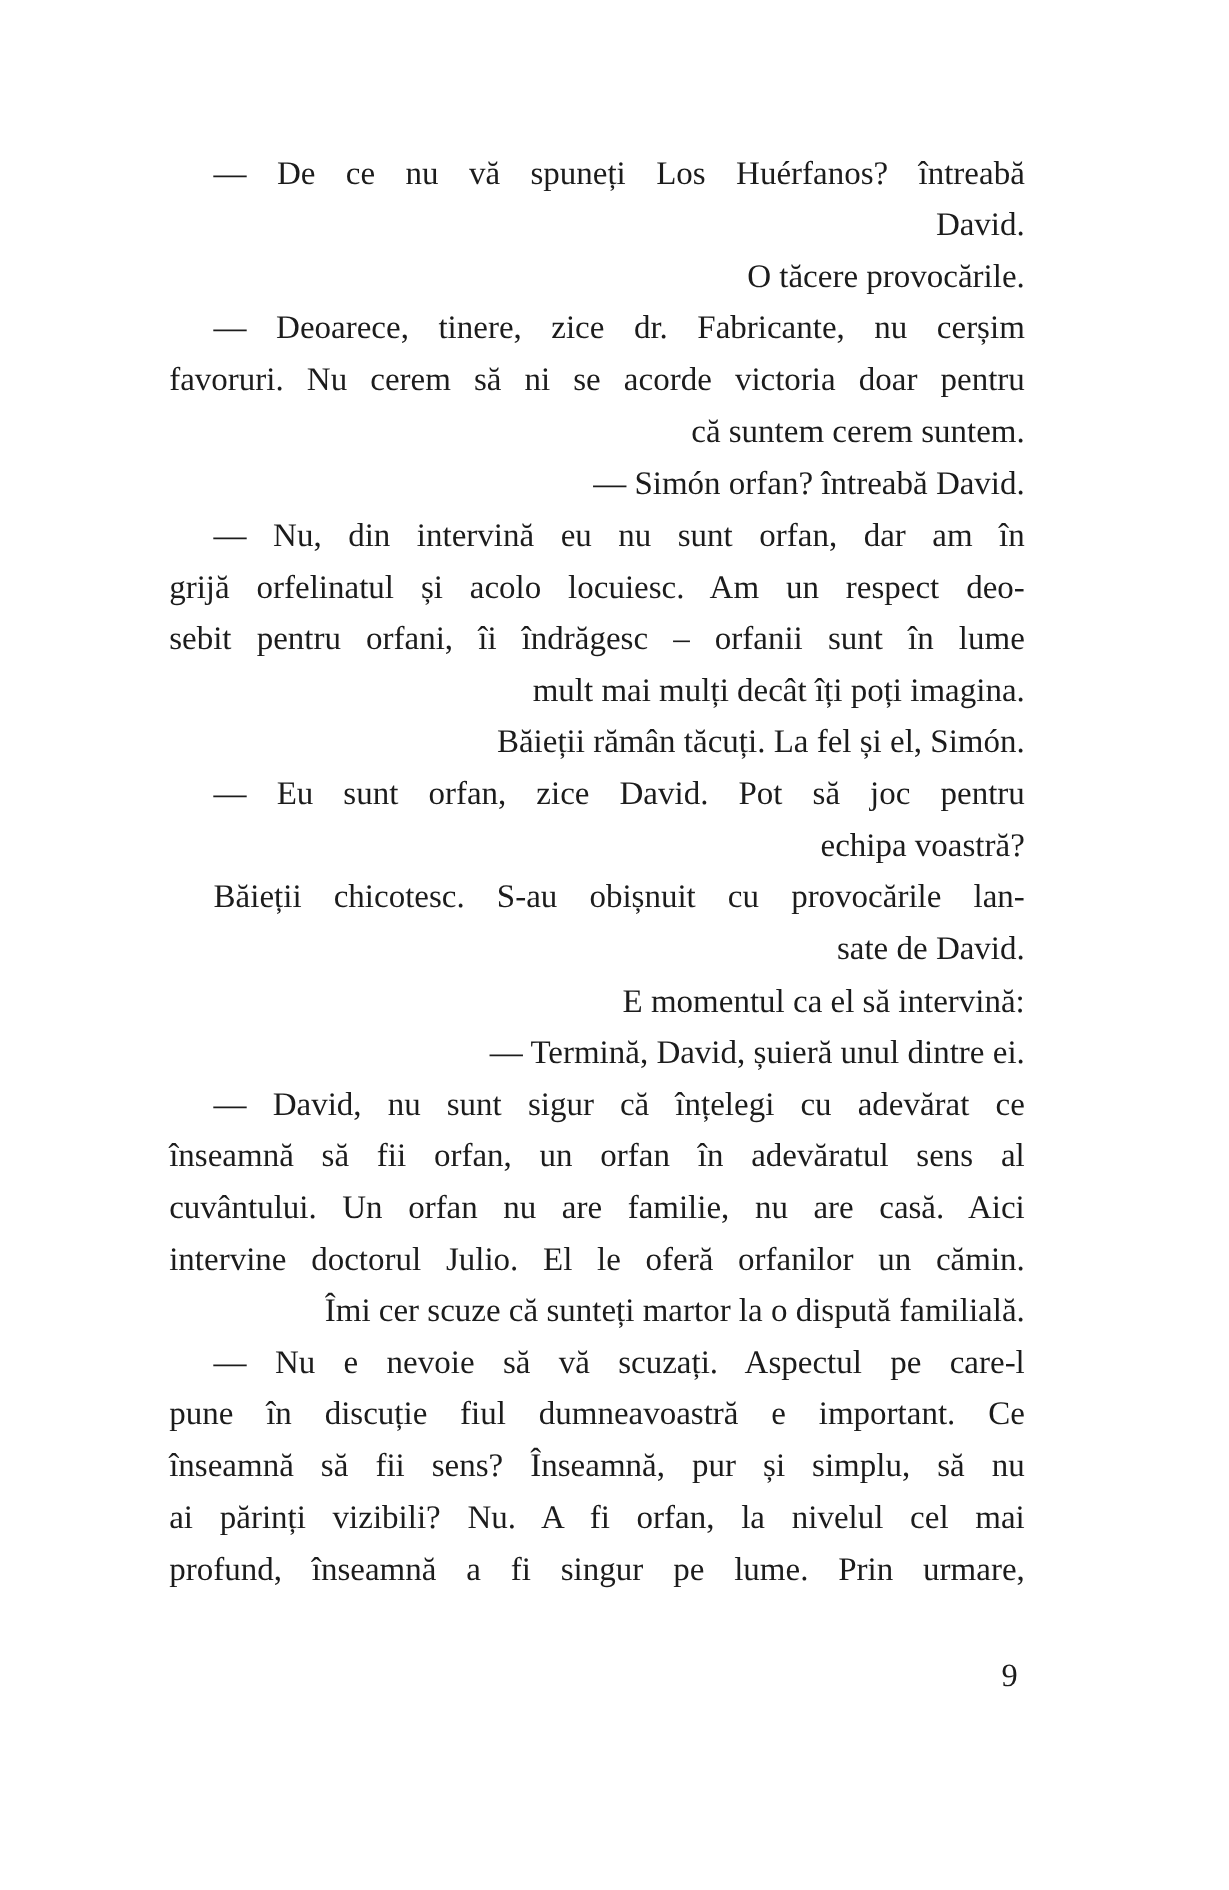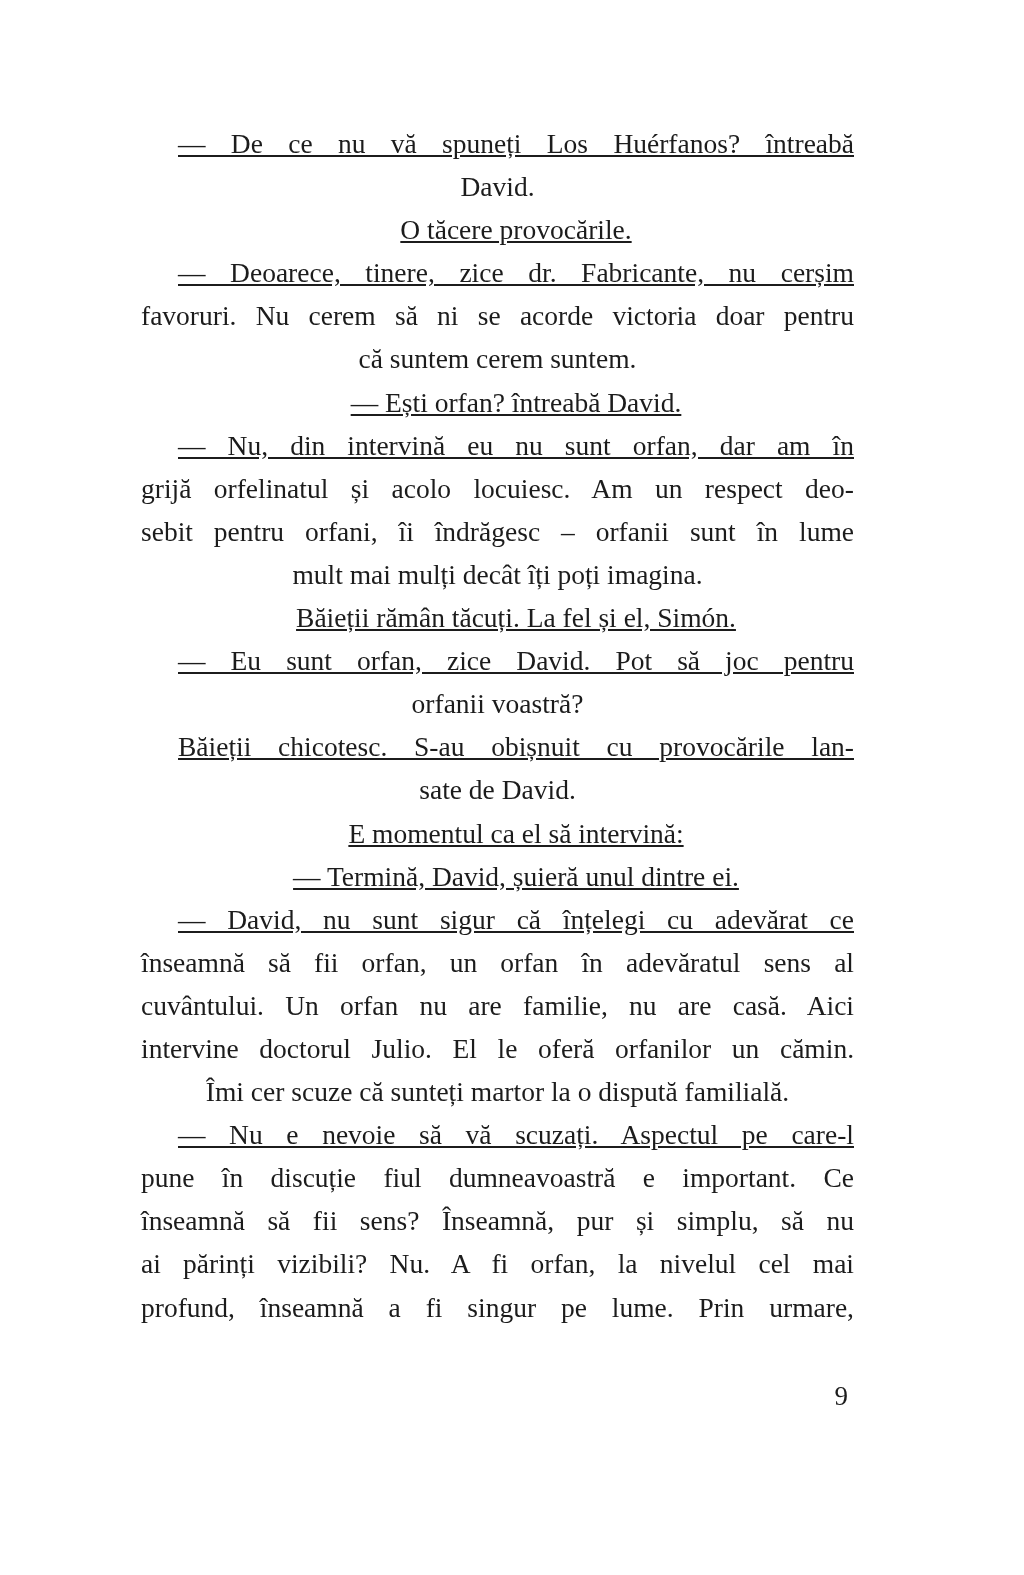--- a/index.html
+++ b/index.html
@@ -23,25 +23,24 @@
     width: 713px;
     font-size: 27.5px;
     line-height: 43.1px;
     font-kerning: normal;
   }
   .para {
     margin: 0;
     padding: 0;
   }
   .line {
-    text-align: center;
+    text-align: right;
   }
   .line.first {
     text-indent: 37px;
-    text-decoration: underline;
   }
   .line.justified {
     text-align: justify;
     text-align-last: justify;
     text-justify: inter-word;
   }
   .folio {
     position: absolute;
     left: 141px;
     top: 1378px;
@@ -63,34 +62,34 @@
       </div>
       <div class="para">
         <div class="line first">O tăcere provocările.</div>
       </div>
       <div class="para">
         <div class="line first justified">— Deoarece, tinere, zice dr. Fabricante, nu cerșim</div>
         <div class="line justified">favoruri. Nu cerem să ni se acorde victoria doar pentru</div>
         <div class="line">că suntem cerem suntem.</div>
       </div>
       <div class="para">
-        <div class="line first">— Ești orfan? întreabă David.</div>
+        <div class="line first">— Simón orfan? întreabă David.</div>
       </div>
       <div class="para">
         <div class="line first justified">— Nu, din intervină eu nu sunt orfan, dar am în</div>
         <div class="line justified">grijă orfelinatul și acolo locuiesc. Am un respect deo-</div>
         <div class="line justified">sebit pentru orfani, îi îndrăgesc – orfanii sunt în lume</div>
         <div class="line">mult mai mulți decât îți poți imagina.</div>
       </div>
       <div class="para">
         <div class="line first">Băieții rămân tăcuți. La fel și el, Simón.</div>
       </div>
       <div class="para">
         <div class="line first justified">— Eu sunt orfan, zice David. Pot să joc pentru</div>
-        <div class="line">orfanii voastră?</div>
+        <div class="line">echipa voastră?</div>
       </div>
       <div class="para">
         <div class="line first justified">Băieții chicotesc. S-au obișnuit cu provocările lan-</div>
         <div class="line">sate de David.</div>
       </div>
       <div class="para">
         <div class="line first">E momentul ca el să intervină:</div>
       </div>
       <div class="para">
         <div class="line first">— Termină, David, șuieră unul dintre ei.</div>

